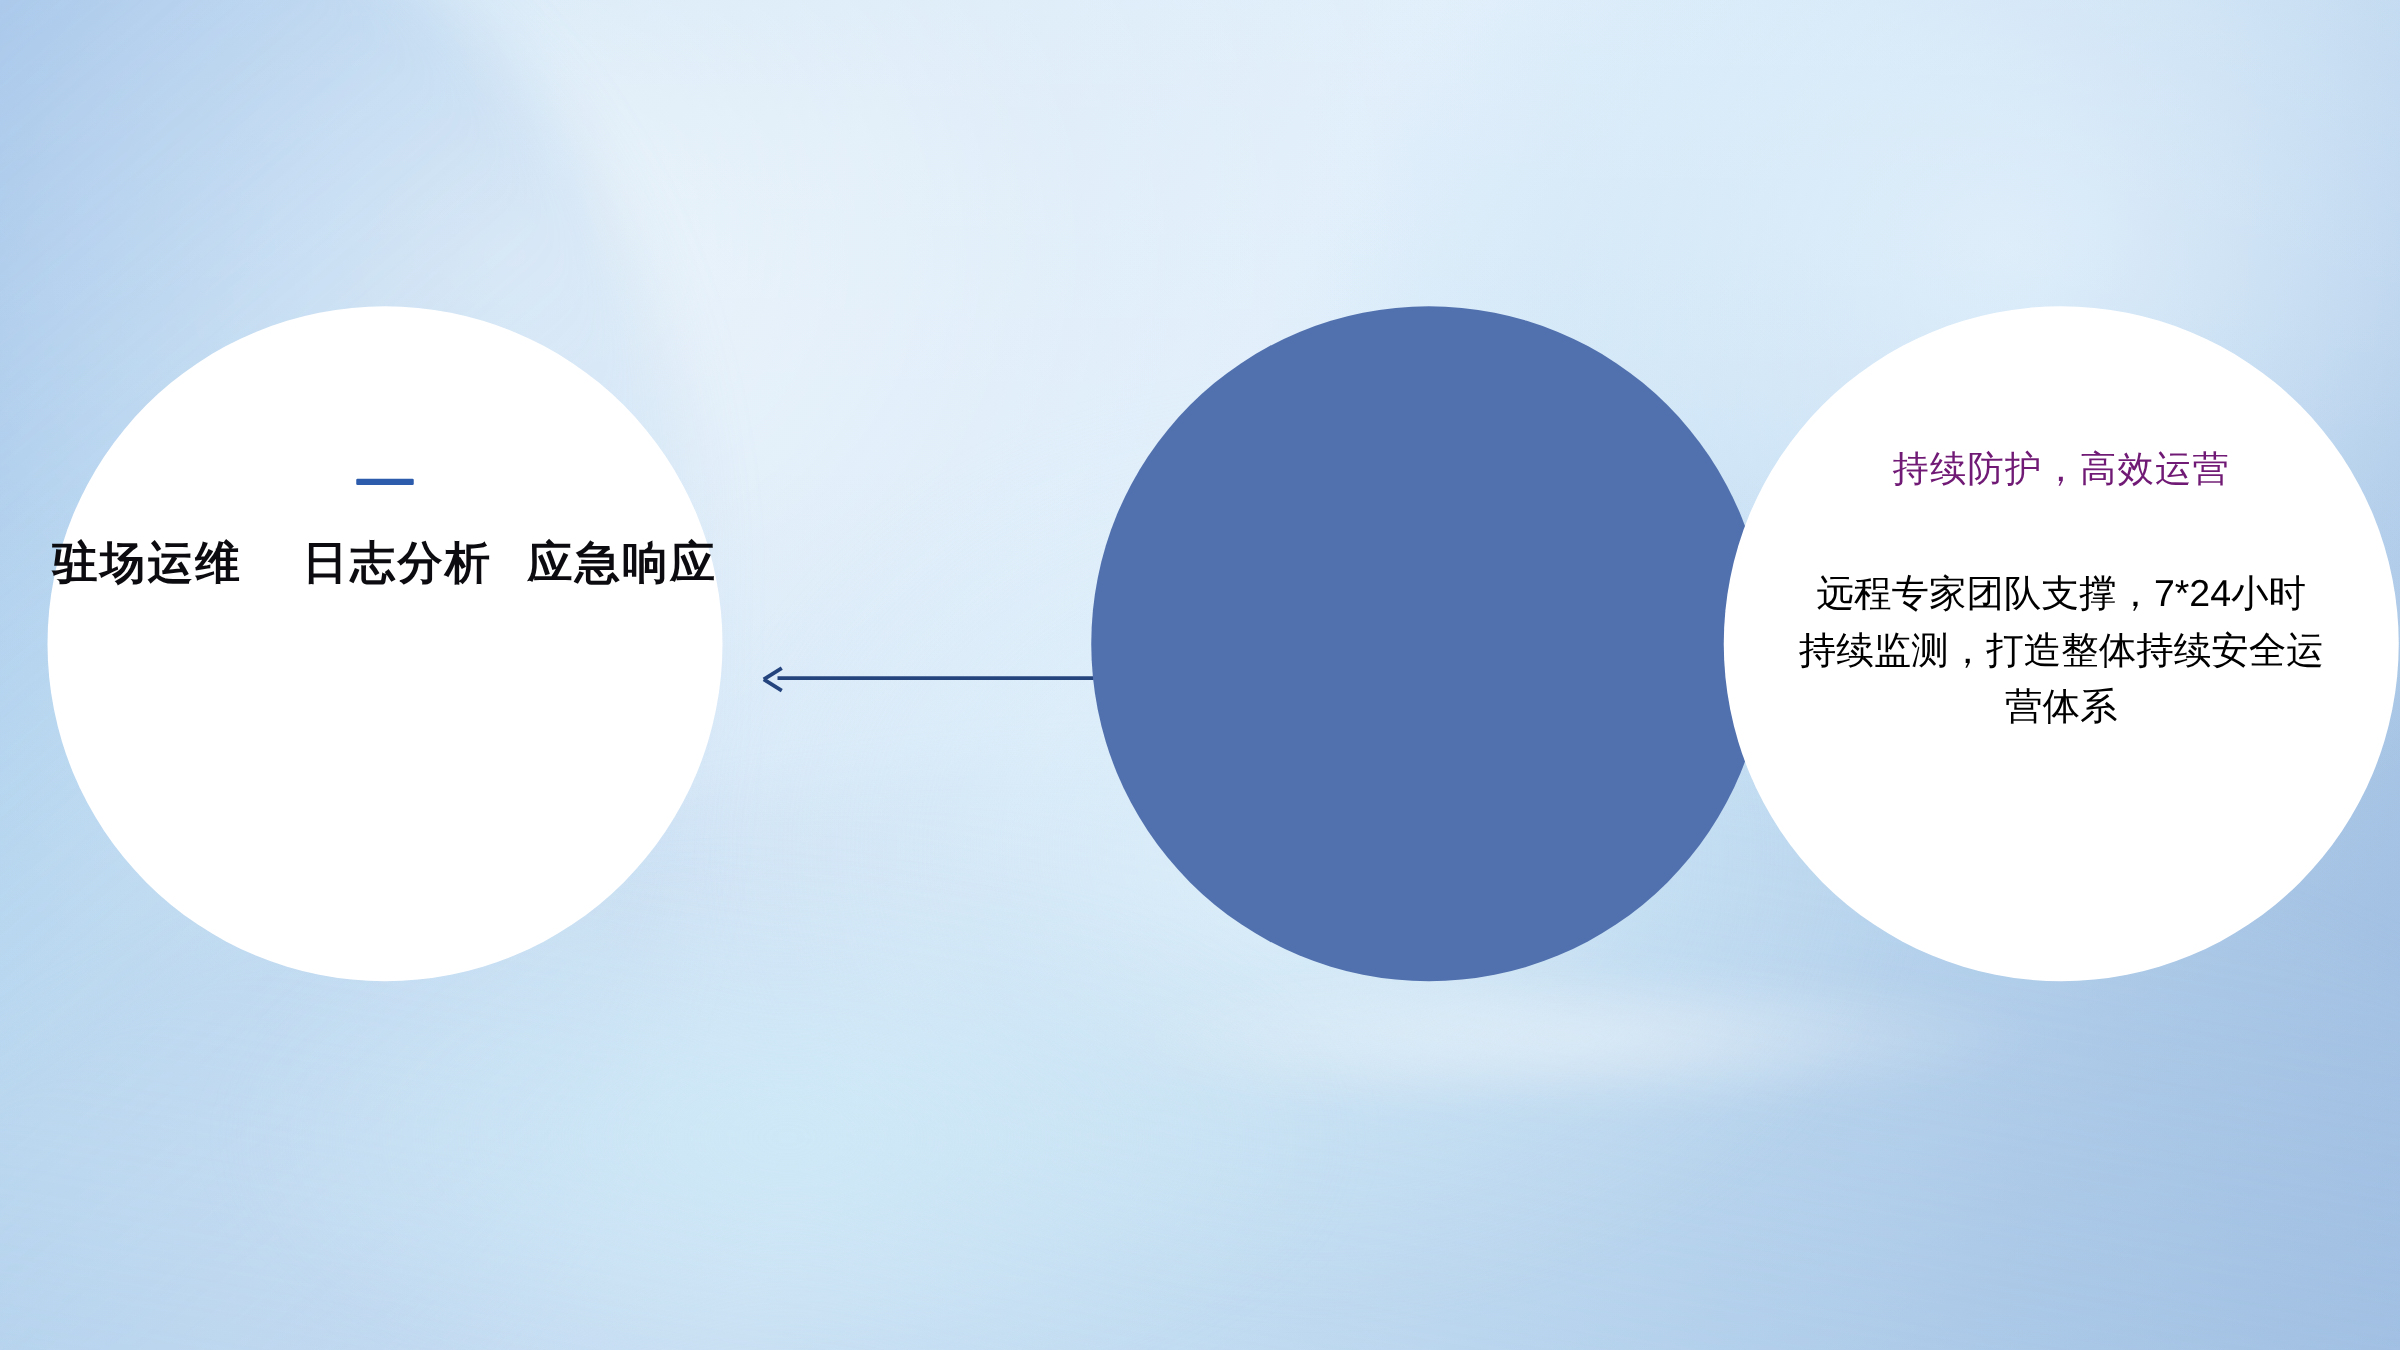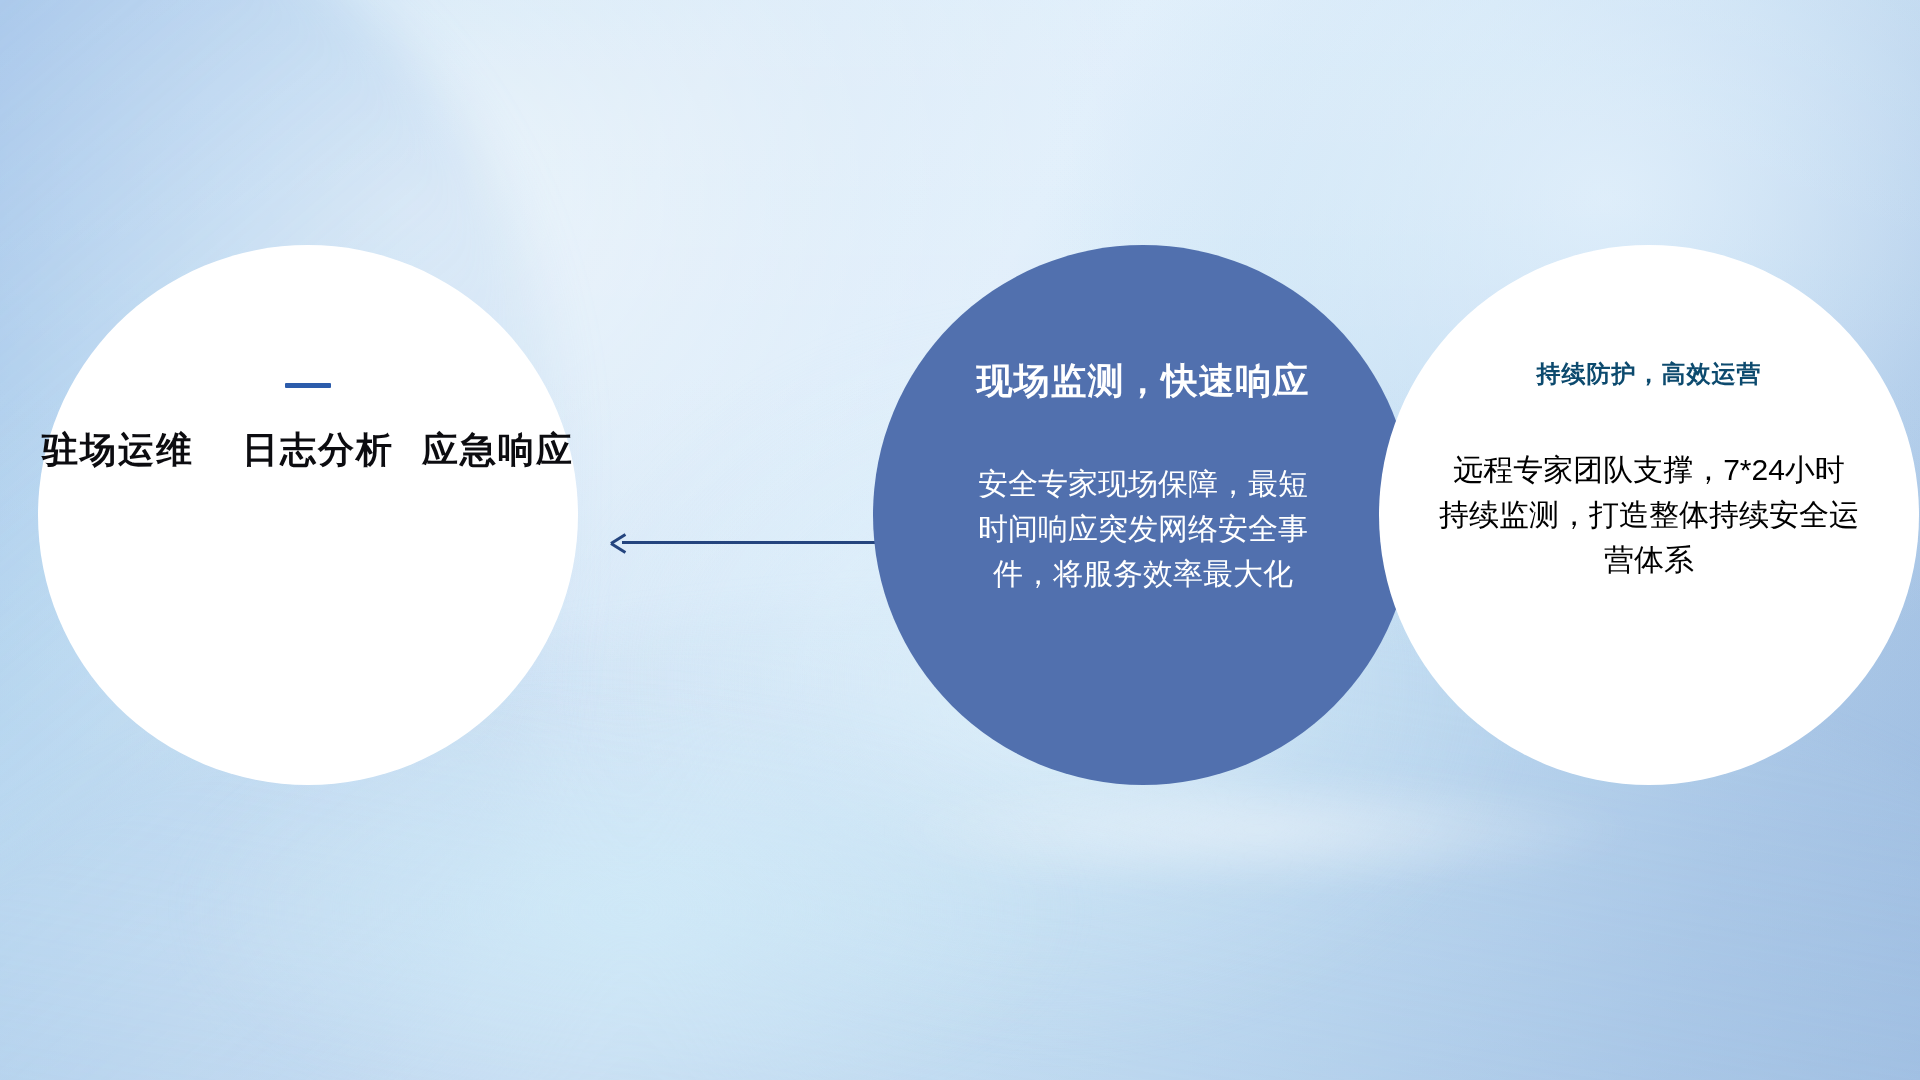--- a/index.html
+++ b/index.html
@@ -213,23 +213,23 @@
   .circle-right {
     left: 1379px;
     top: 245px;
     width: 540px;
     height: 540px;
     background: #ffffff;
     z-index: 5;
     padding-top: 116px;
   }
   .right-title {
-    color: #0c4a6e;
-    font-size: 24px;
-    font-weight: bold;
+    color: #701a75;
+    font-size: 29px;
+    font-weight: normal;
     letter-spacing: 1px;
     line-height: 1.1;
     white-space: nowrap;
   }
   .right-body {
     margin-top: 60px;
     width: 420px;
     color: #000000;
     font-size: 30px;
     line-height: 1.5;
@@ -261,22 +261,20 @@
 
   <div class="circle circle-left">
     <div class="dash"></div>
     <div class="left-lines">
       <div class="left-line">驻场运维    日志分析</div>
       <div class="left-line">应急响应</div>
     </div>
   </div>
 
   <div class="circle circle-mid">
-    <div class="mid-title">现场监测，快速响应</div>
-    <div class="mid-body">安全专家现场保障，最短时间响应突发网络安全事件，将服务效率最大化</div>
   </div>
 
   <div class="circle circle-right">
     <div class="right-title">持续防护，高效运营</div>
     <div class="right-body">远程专家团队支撑，7*24小时持续监测，打造整体持续安全运营体系</div>
   </div>
 
 </div>
 
 </body></html>

